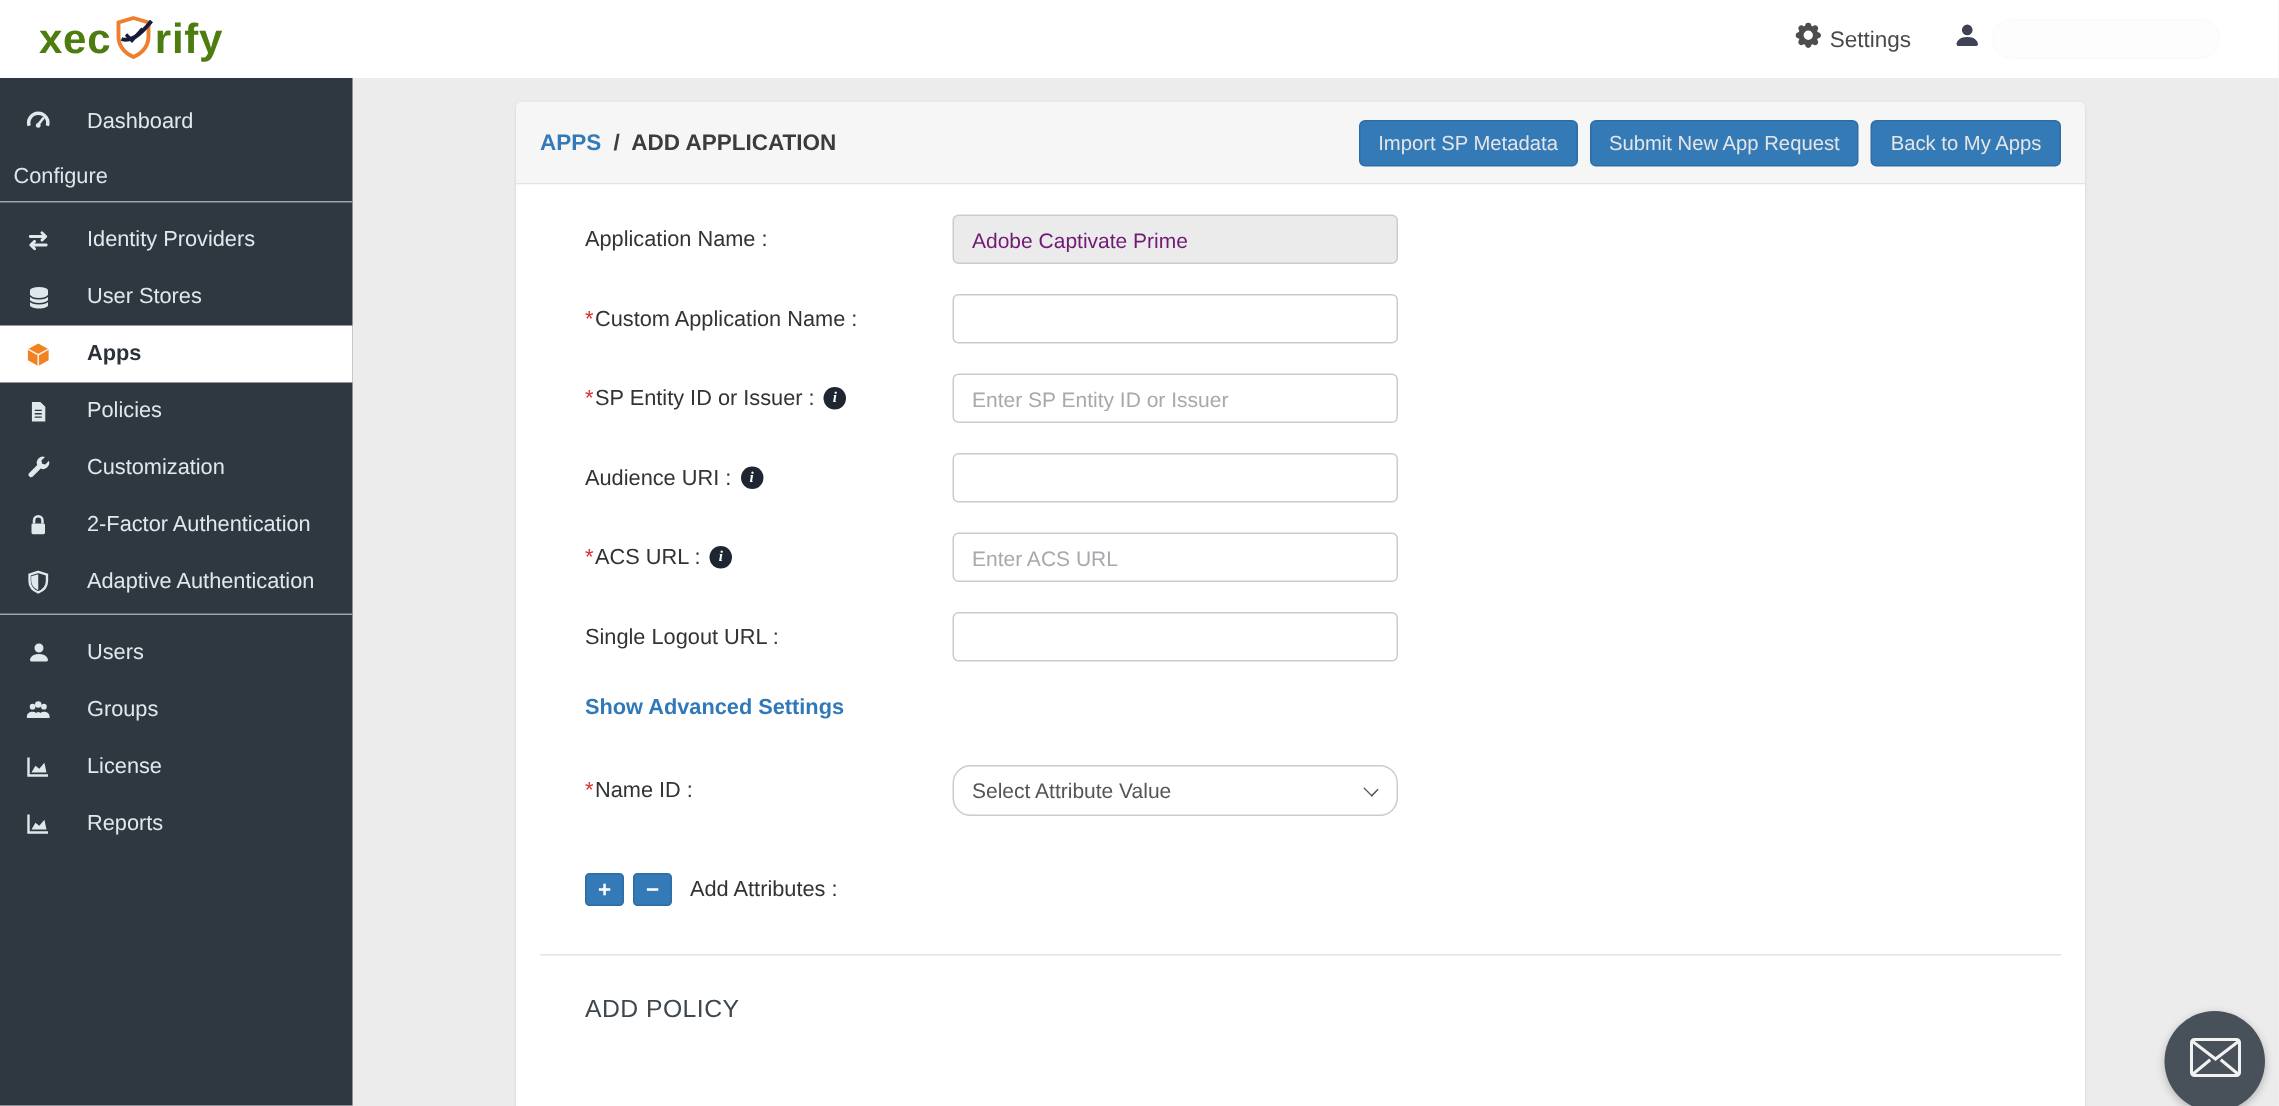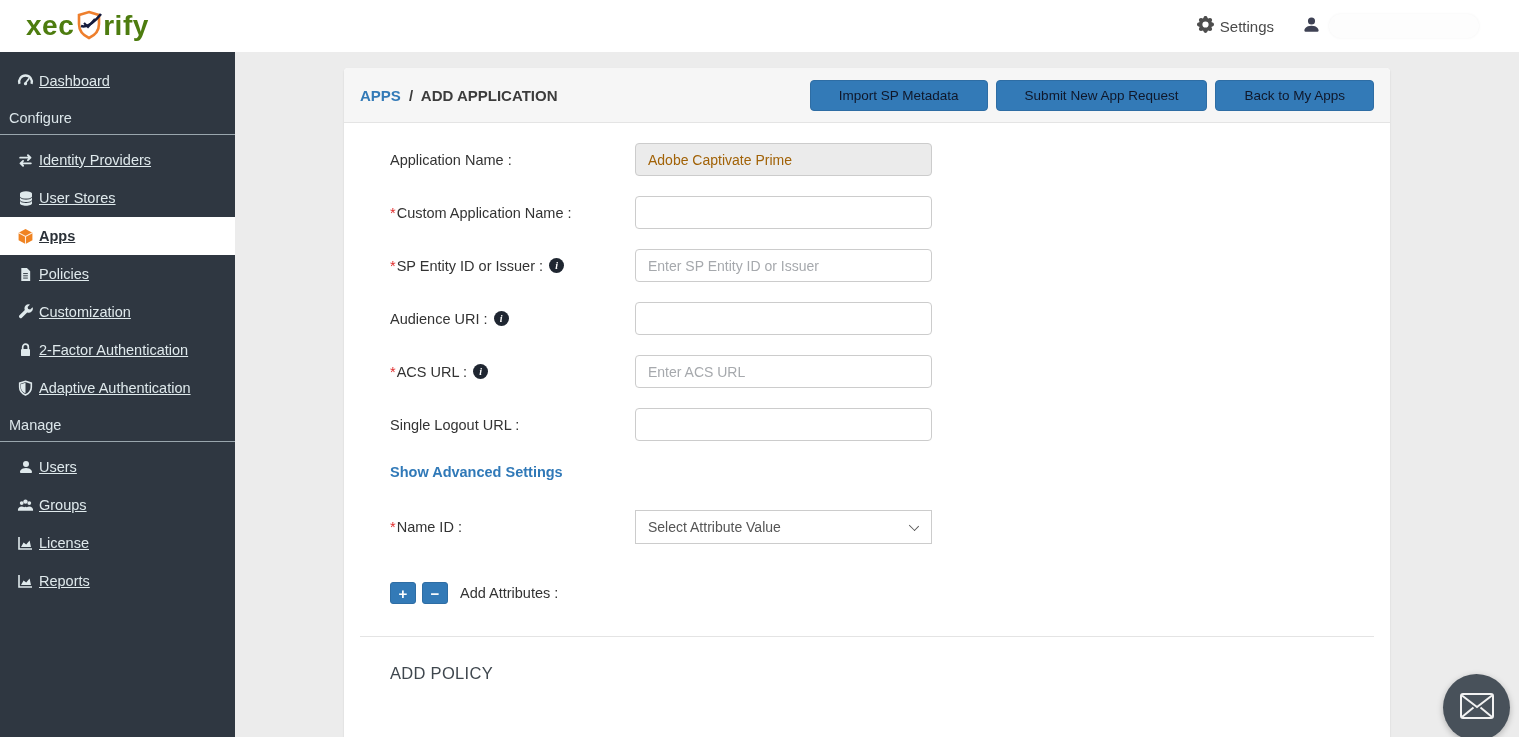--- a/index.html
+++ b/index.html
@@ -18,60 +18,60 @@
   .settings-label { font-size:15px; color:#4a4a4a; }
   .user-area { display:flex; align-items:center; gap:8px; cursor:pointer; }
   .user-redacted { width:150px; height:24px; background:#fdfdfd; border-radius:12px;
     box-shadow:0 0 3px rgba(0,0,0,0.05); }
 
   
   .sidebar { position:absolute; top:52px; left:0; width:235px; height:685px;
     background:#2f3741; z-index:4; padding-top:10px; }
   .side-item { display:flex; align-items:center; height:38px; padding-left:17px;
     color:#dfe9ec; font-size:14.5px; cursor:pointer; }
-  .side-item .lbl { margin-left:5px;text-decoration:underline; }
+  .side-item .lbl { margin-left:24px; }
   .side-item.active { background:#ffffff; color:#2b3138; font-weight:bold; }
   .side-section { padding:10px 0 6px 9px; color:#dce6ea; font-size:14.5px; }
   .side-divider { border:none; border-top:1px solid #9aa6ad; margin:2px 0 6px 0; }
   .sicon { width:17px; height:17px; flex:0 0 17px; display:inline-flex;
     align-items:center; justify-content:center; }
 
   
   .content-bg { position:absolute; top:52px; left:235px; right:0; bottom:0;
     background:#ececec; }
   .panel { position:absolute; top:68px; left:344px; width:1046px; height:760px;
     background:#ffffff; border-radius:4px; box-shadow:0 1px 2px rgba(0,0,0,0.12); }
   .panel-head { height:55px; background:#f6f6f6; border-bottom:1px solid #e4e4e4;
     border-radius:4px 4px 0 0; display:flex; align-items:center; padding:0 16px; }
   .crumb { font-size:15px; font-weight:bold; }
   .crumb-parent { color:#337ab7; cursor:pointer; }
   .crumb-sep { color:#3c3c3c; margin:0 4px; }
   .crumb-current { color:#3c3c3c; }
   .head-buttons { margin-left:auto; display:flex; gap:8px; }
-  .btn-blue { background:#337ab7; border:1px solid #2e6da4; color:#0f172a;
+  .btn-blue { background:#337ab7; border:1px solid #2e6da4; color:#e5e5e5;
     font-size:13.5px; font-family:"Liberation Sans",sans-serif; border-radius:4px;
-    padding:7px 28px; cursor:pointer; }
+    padding:7px 12px; cursor:pointer; }
 
   
   .form-area { padding:20px 16px 0 46px; }
   .frow { display:flex; align-items:center; margin-bottom:20px; }
   .flabel { width:245px; font-size:14.5px; color:#333333; display:flex;
     align-items:center; }
   .req { color:#e02b2b; margin-right:1px; }
   .info-ic { width:15px; height:15px; border-radius:50%; background:#1f2631;
     color:#ffffff; font-size:10px; font-weight:bold; font-style:italic;
     display:inline-flex; align-items:center; justify-content:center;
     margin-left:6px; cursor:pointer; font-family:"Liberation Serif",serif; }
   .tinput { width:297px; height:33px; border:1px solid #cccccc; border-radius:4px;
     padding:6px 12px; font-size:14px; color:#555555;
     font-family:"Liberation Sans",sans-serif; }
   .tinput::placeholder { color:#a6a9ad; opacity:1; }
-  .tinput:disabled { background:#ebebeb; color:#a16207; }
+  .tinput:disabled { background:#ebebeb; color:#701a75; }
   .sel-wrap { position:relative; width:297px; height:33px; border:1px solid #cccccc;
-    border-radius:0; background:#ffffff; display:flex; align-items:center;
+    border-radius:12px; background:#ffffff; display:flex; align-items:center;
     padding:16px 12px; cursor:pointer; }
   .sel-text { font-size:14px; color:#555555; }
   .sel-caret { position:absolute; right:13px; top:11px; width:8px; height:8px;
     border-right:1.6px solid #555; border-bottom:1.6px solid #555;
     transform:rotate(45deg) scaleY(.8); }
   .adv-link { display:inline-block; color:#3079b8; font-weight:bold;
     font-size:14.5px; margin:3px 0 30px 0; cursor:pointer; }
   .attr-row { display:flex; align-items:center; margin:38px 0 0 0; }
   .mini-btn { width:26px; height:22px; background:#337ab7; border:1px solid #2e6da4;
     border-radius:3px; color:#ffffff; font-size:15px; font-weight:bold;
@@ -201,21 +201,20 @@
   <div class="side-item">
     <span class="sicon">
       <svg width="15" height="16" viewBox="0 0 16 16">
         <path d="M8 .8l6.2 2v4.4c0 4.2-2.6 6.7-6.2 8.2-3.6-1.5-6.2-4-6.2-8.2V2.8z" fill="none" stroke="#dfe9ec" stroke-width="1.7"></path>
         <path d="M8 2.5v11l-.2.1C4.9 12.2 3 10.1 3 6.9V3.9z" fill="#dfe9ec"></path>
       </svg>
     </span>
     <span class="lbl">Adaptive Authentication</span>
   </div>
 
-  <div class="side-section">Manage</div>
   <hr class="side-divider">
 
   <div class="side-item">
     <span class="sicon">
       <svg width="16" height="16" viewBox="0 0 16 16" fill="#dfe9ec">
         <path d="M8 8a3 3 0 1 0 0-6 3 3 0 0 0 0 6zm-5 6s-1 0-1-1 1-4 6-4 6 3 6 4-1 1-1 1H3z"></path>
       </svg>
     </span>
     <span class="lbl">Users</span>
   </div>

